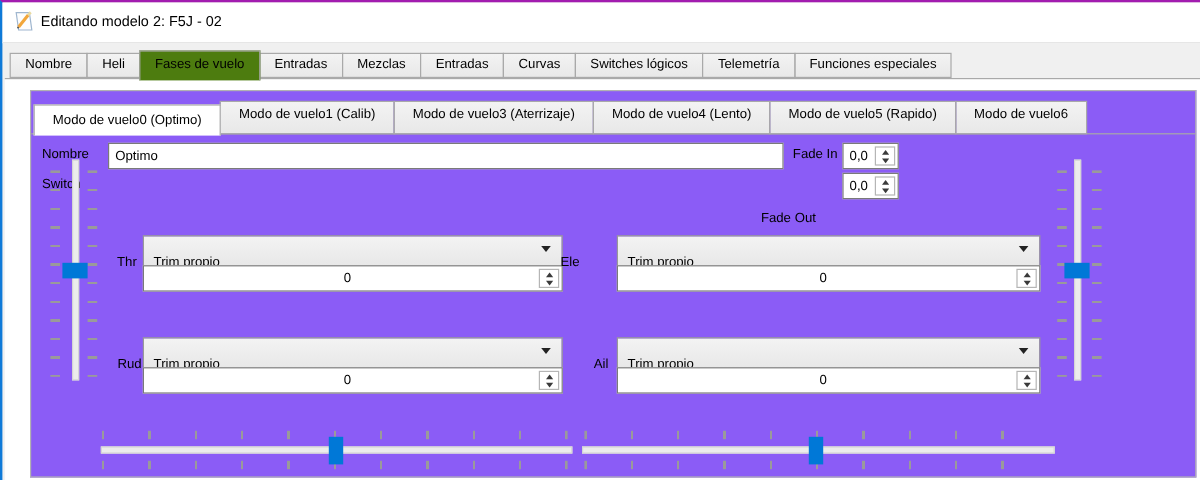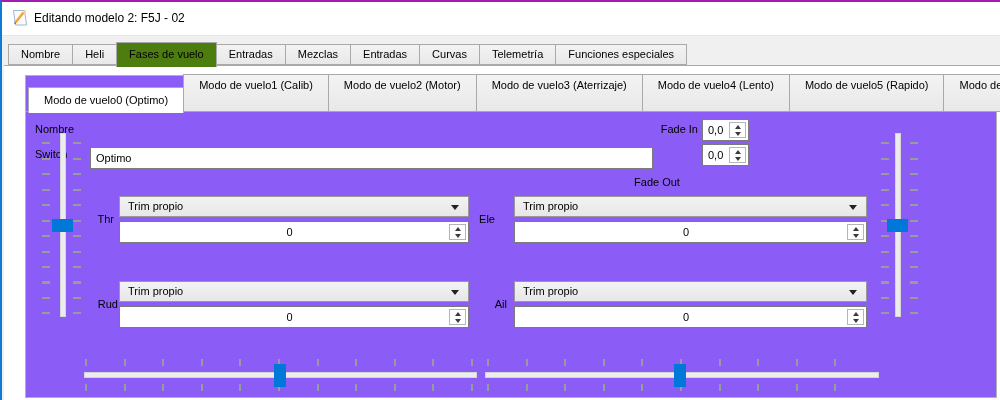--- a/index.html
+++ b/index.html
@@ -19,38 +19,38 @@
   .mtab.active{height:25px;line-height:23px;margin-bottom:-2px;background:#4d7c0f;border-bottom:0;position:relative;z-index:4;}
 
   
   .outer-pane{position:absolute;left:2px;top:63px;right:0;bottom:0;background:#fff;border-top:1px solid #a9a9a9;}
 
   
   .frame{position:absolute;left:21px;top:9px;width:970px;height:321px;border:1px solid #b2b2b2;background:#8b5cf6;}
 
   .subpane-line{position:absolute;left:0;right:0;top:35px;height:0;border-top:1px solid #a9a9a9;}
   .stabs{position:absolute;left:2px;top:11px;height:26px;display:flex;align-items:flex-end;z-index:3;}
-  .stab{box-sizing:border-box;height:38px;line-height:20px;margin-bottom:1px;padding:0 15px;font-size:11px;white-space:nowrap;
+  .stab{box-sizing:border-box;height:28px;line-height:20px;margin-bottom:1px;padding:0 15px;font-size:11px;white-space:nowrap;
     background:linear-gradient(#f3f3f3,#e8e8e8);border:1px solid #a9a9a9;margin-right:-1px;cursor:default;}
   .stab.active{height:26px;line-height:24px;margin-bottom:0;background:#fff;border-bottom:0;position:relative;z-index:4;}
 
   
   .lbl{position:absolute;font-size:11px;line-height:13px;white-space:nowrap;}
   .txtinput{position:absolute;box-sizing:border-box;height:22px;border:1px solid #7a7a7a;background:#fff;
     font-family:"Liberation Sans",sans-serif;font-size:11px;padding:0 5px;}
   .spin{position:absolute;box-sizing:border-box;height:22px;border:1px solid #7a7a7a;background:#fff;font-size:11px;}
   .spin .val{position:absolute;left:5px;top:0;right:14px;line-height:20px;}
   .spin .val.center{text-align:center;}
   .spin-btns{position:absolute;top:2px;bottom:2px;right:2px;width:15px;border:1px solid #b5b5b5;background:#fff;
     display:flex;flex-direction:column;align-items:center;justify-content:center;gap:3px;}
   .tri-up{width:0;height:0;border-left:3.5px solid transparent;border-right:3.5px solid transparent;border-bottom:4px solid #3a3a3a;}
   .tri-dn{width:0;height:0;border-left:3.5px solid transparent;border-right:3.5px solid transparent;border-top:4px solid #3a3a3a;}
 
   .combo{position:absolute;box-sizing:border-box;height:21px;border:1px solid #999;
-    background:linear-gradient(#f3f3f3,#e7e7e7);font-size:11px;line-height:19px;padding:0 8px;cursor:default;}
+    background:linear-gradient(#f3f3f3,#e7e7e7);font-size:11px;line-height:19px;padding:13px 8px;cursor:default;}
   .combo .arrow{position:absolute;right:9px;top:8px;width:0;height:0;
     border-left:4px solid transparent;border-right:4px solid transparent;border-top:5px solid #222;}
 
   
   .vticks{position:absolute;width:8px;background:repeating-linear-gradient(to bottom,#9a9a9a 0 2px,transparent 2px 15.5px);}
   .vgroove{position:absolute;width:4px;background:#ececec;border:1px solid #d5d5d5;}
   .vhandle{position:absolute;width:21px;height:13px;background:#0078d7;}
   .hticks{position:absolute;height:7px;background:repeating-linear-gradient(to right,#9a9a9a 0 2px,transparent 2px 38.6px);}
   .hgroove{position:absolute;height:4px;background:#ececec;border:1px solid #d5d5d5;}
   .hhandle{position:absolute;width:12px;height:23px;background:#0078d7;}
@@ -71,42 +71,42 @@
   </div>
 
   <div class="mtabs">
     <div class="mtab">Nombre</div>
     <div class="mtab">Heli</div>
     <div class="mtab active">Fases de vuelo</div>
     <div class="mtab">Entradas</div>
     <div class="mtab">Mezclas</div>
     <div class="mtab">Entradas</div>
     <div class="mtab">Curvas</div>
+    <div class="mtab">Switches lógicos</div>
     <div class="mtab">Telemetría</div>
     <div class="mtab">Funciones especiales</div>
   </div>
 
   <div class="outer-pane">
 
     <div class="frame">
 
       <div class="subpane-line"></div>
 
       <div class="stabs">
         <div class="stab active">Modo de vuelo0 (Optimo)</div>
         <div class="stab">Modo de vuelo1 (Calib)</div>
-        <div class="stab">Modo de vuelo2 (Motor)</div>
         <div class="stab">Modo de vuelo3 (Aterrizaje)</div>
         <div class="stab">Modo de vuelo4 (Lento)</div>
         <div class="stab">Modo de vuelo5 (Rapido)</div>
         <div class="stab">Modo de vuelo6</div>
       </div>
 
       <span class="lbl" style="left:9px;top:47px;">Nombre</span>
-      <input class="txtinput" style="left: 64px; top: 43px; width: 563px; margin-top: 28px;" value="Optimo">
+      <input class="txtinput" style="left: 64px; top: 43px; width: 563px;" value="Optimo">
       <span class="lbl" style="left:590px;top:47px;width:82px;text-align:right;">Fade In</span>
       <div class="spin" style="left:676px;top:43px;width:47px;">
         <span class="val">0,0</span>
         <span class="spin-btns">
             <i class="tri-up"></i>
             <i class="tri-dn"></i>
           </span>
       </div>
 
       <span class="lbl" style="left:9px;top:72px;">Switch</span>
@@ -135,21 +135,21 @@
         <i class="arrow"></i>
       </div>
       <div class="spin" style="left:93px;top:145px;width:350px;">
         <span class="val center">0</span>
         <span class="spin-btns">
             <i class="tri-up"></i>
             <i class="tri-dn"></i>
           </span>
       </div>
 
-      <span class="lbl" style="left:441px;top:137px;width:40px;text-align:center;">Ele</span>
+      <span class="lbl" style="left:441px;top:137px;width:40px;text-align:left;">Ele</span>
       <div class="combo" style="left:488px;top:120px;width:353px;">
         <span>Trim propio</span>
         <i class="arrow"></i>
       </div>
       <div class="spin" style="left:488px;top:145px;width:353px;">
         <span class="val center">0</span>
         <span class="spin-btns">
             <i class="tri-up"></i>
             <i class="tri-dn"></i>
           </span>

